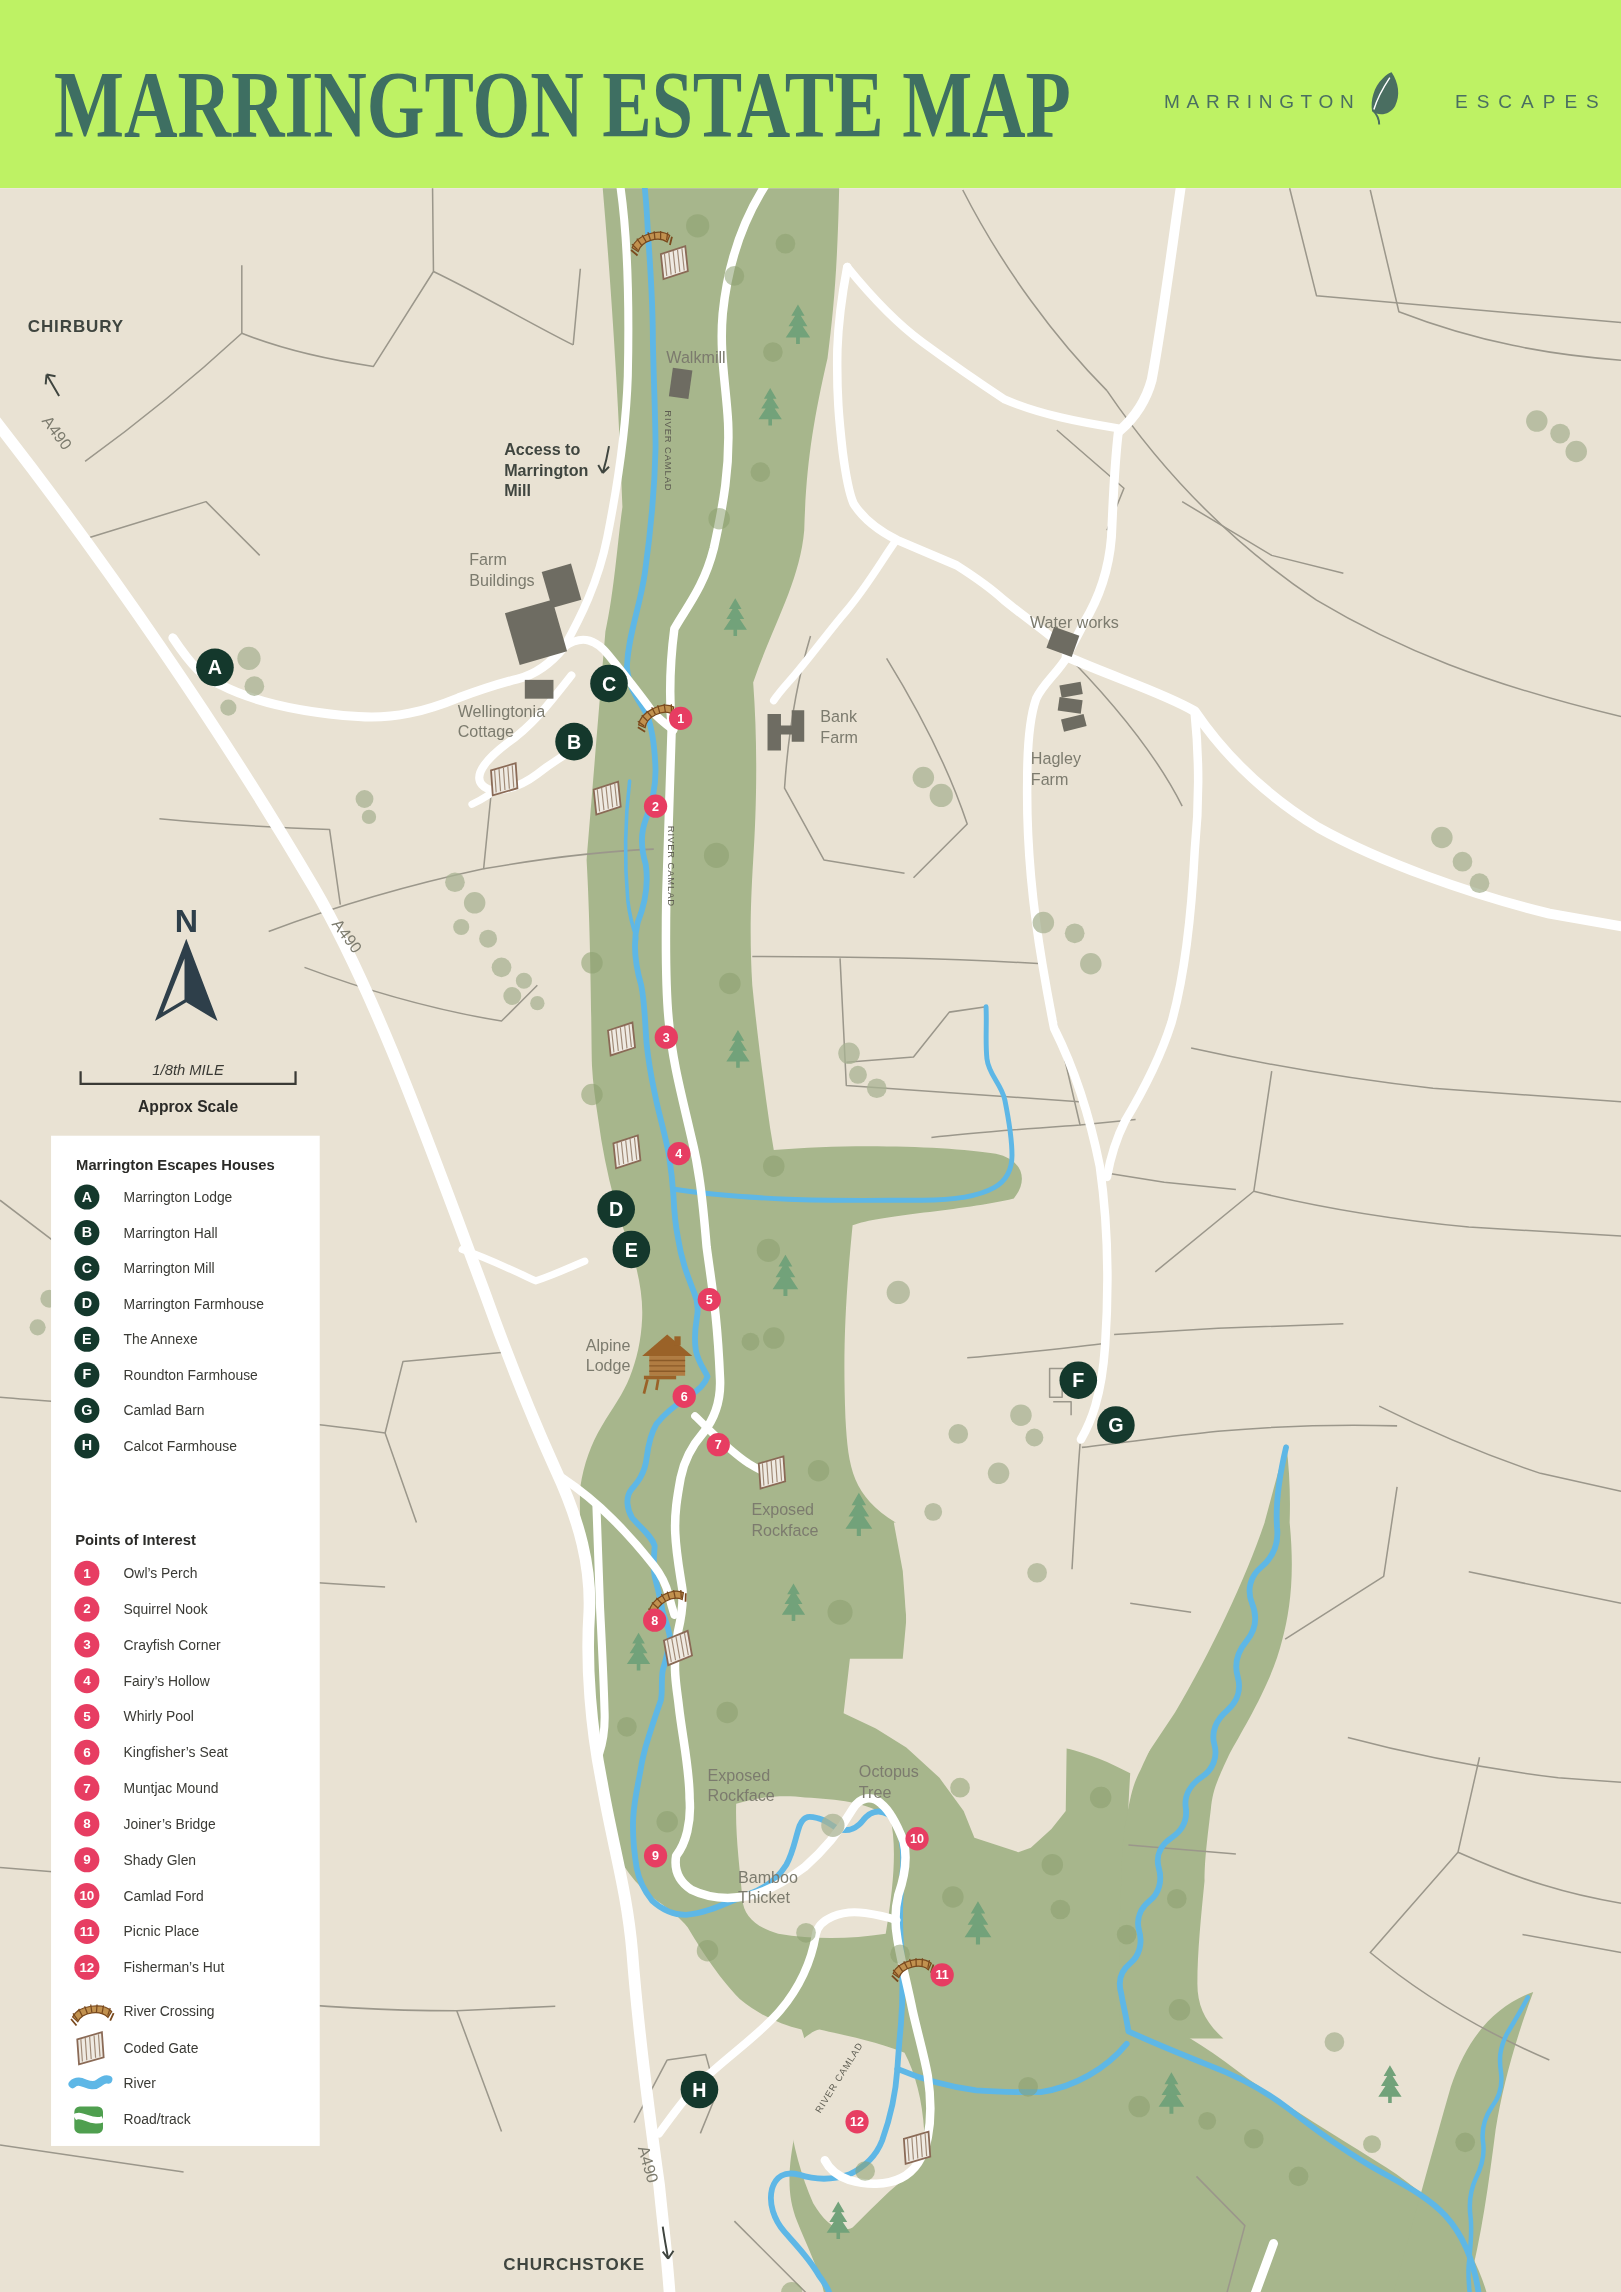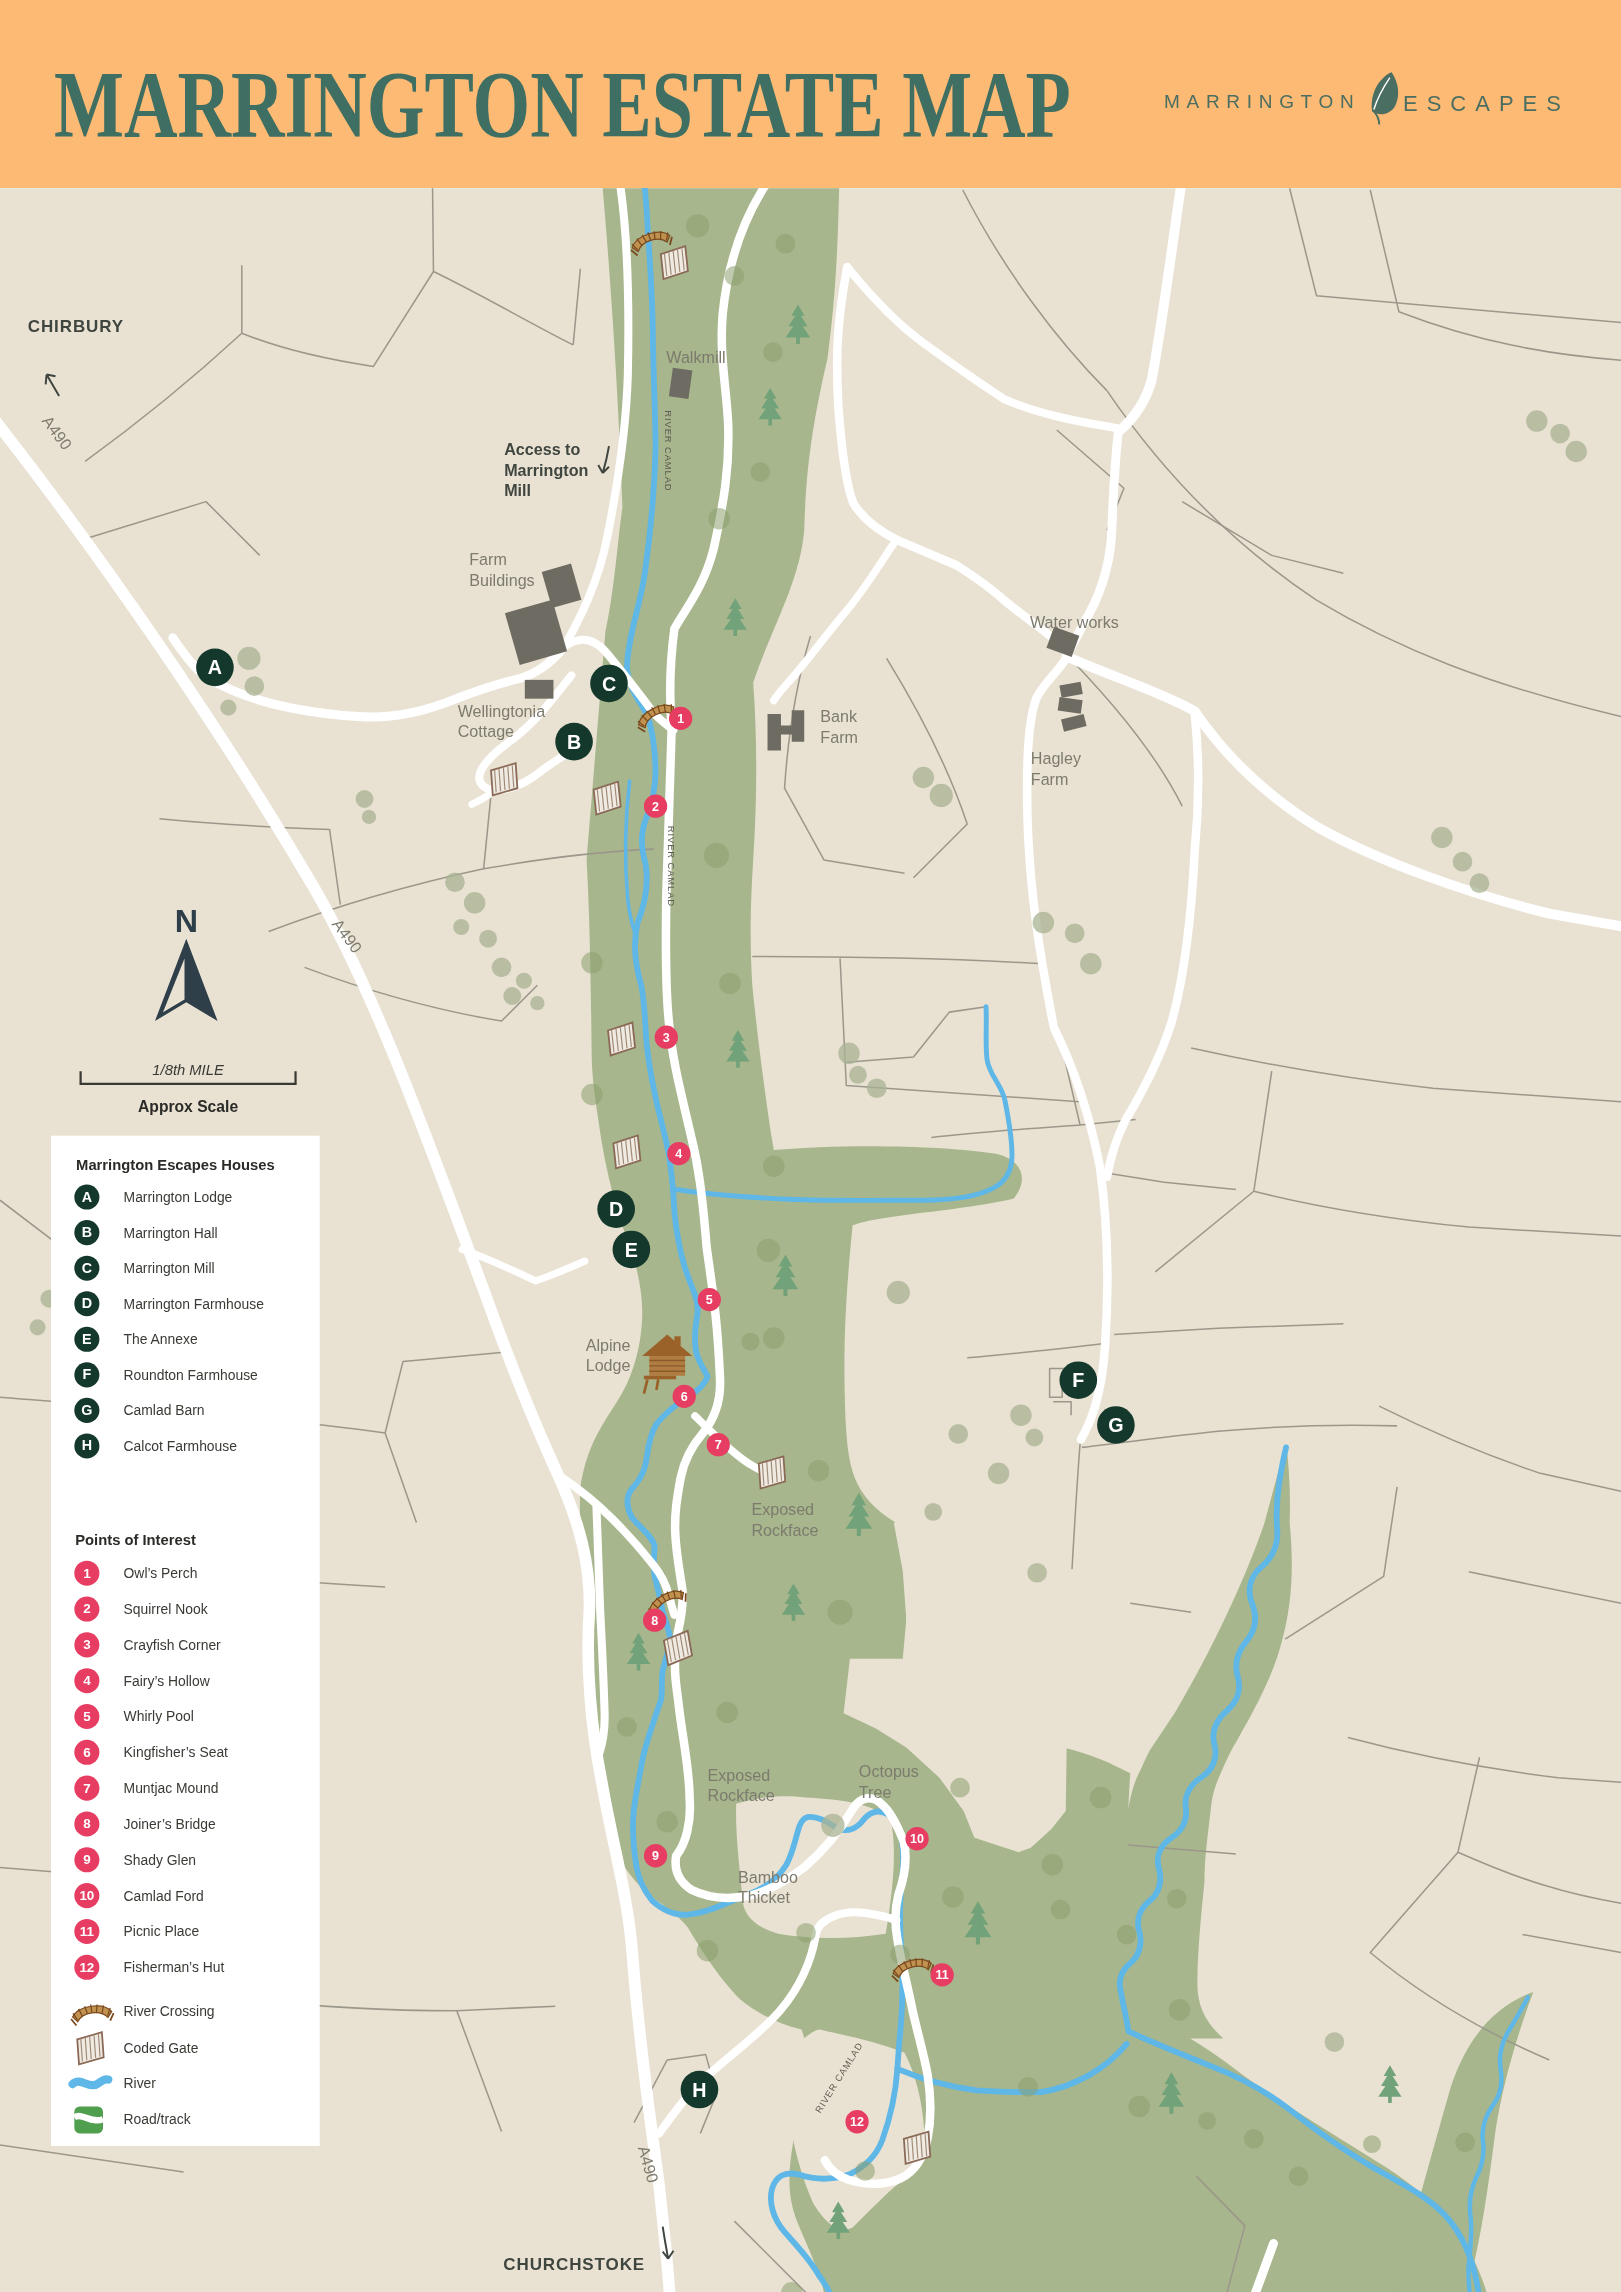--- a/index.html
+++ b/index.html
@@ -1,24 +1,24 @@
 <!DOCTYPE html>
 <html style="font-size:14.3px"><head>
 <meta charset="utf-8">
 <style>
   html,body{margin:0;padding:0;background:#fff;}
   #page{position:relative;width:1621px;height:2293px;overflow:hidden;background:#fff;
         font-family:"Liberation Sans",sans-serif;}
-  #hdr{position:absolute;left:0;top:0;width:1621px;height:188px;background:#fdba74;}
+  #hdr{position:absolute;left:0;top:0;width:1621px;height:188px;background:#bef264;}
   #title{position:absolute;left:54px;top:50px;font-family:"Liberation Serif",serif;
          font-weight:bold;font-size:95px;color:#3e6f62;white-space:nowrap;
          transform:scaleX(0.78);transform-origin:0 0;}
   #logo{position:absolute;left:1164px;top:91px;color:#4a6e61;font-size:19px;
         letter-spacing:6.7px;white-space:nowrap;}
-  #logo2{position:absolute;left:1403px;top:91px;color:#4a6e61;font-size:22px;
+  #logo2{position:absolute;left:1455px;top:91px;color:#4a6e61;font-size:19px;
         letter-spacing:9px;white-space:nowrap;}
   svg text{font-family:"Liberation Sans",sans-serif;}
   .glab{fill:#7c7b6e;font-size:18px;}
   .dlab{fill:#3f453f;font-size:18px;font-weight:bold;}
   .blab{fill:#3f453f;font-size:19px;font-weight:bold;letter-spacing:1px;}
   .rlab{fill:#5e5d52;font-size:10.5px;letter-spacing:1px;}
   .mk{fill:#14382c;}
   .mkt{fill:#fff;font-size:22px;font-weight:bold;text-anchor:middle;}
   .poi{fill:#e73d62;}
   .poit{fill:#fff;font-size:14px;font-weight:bold;text-anchor:middle;}

